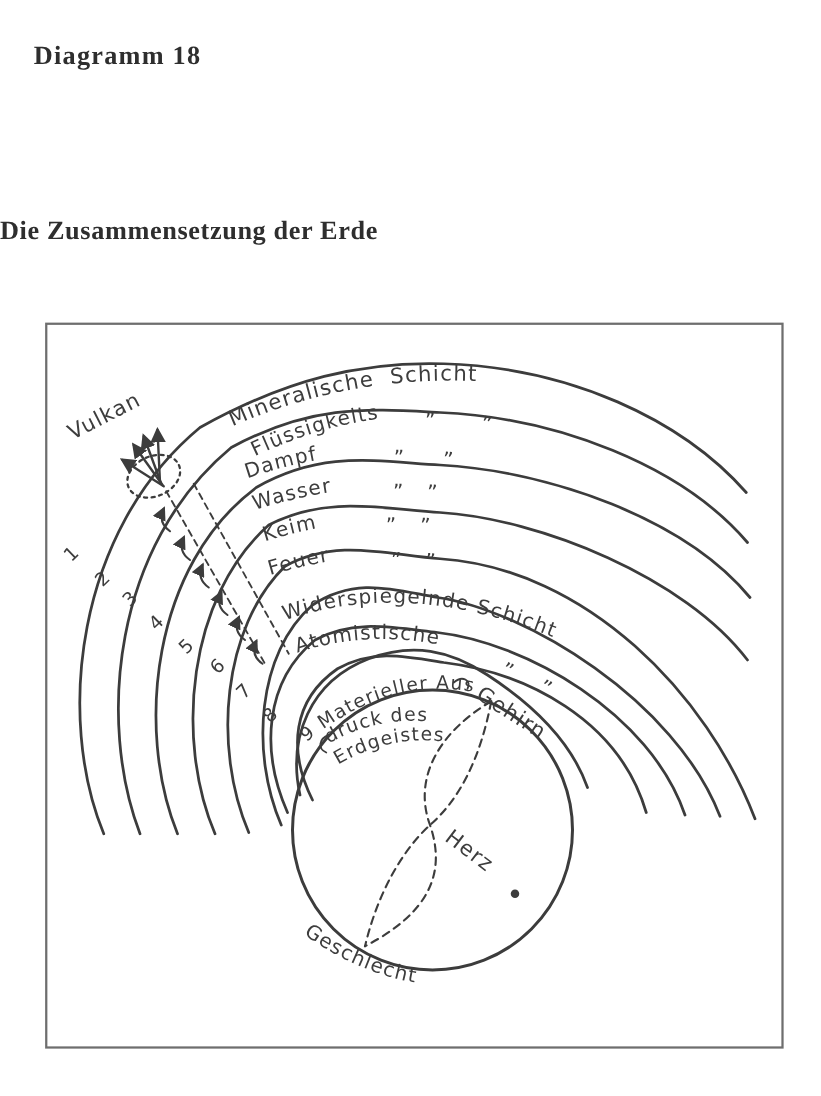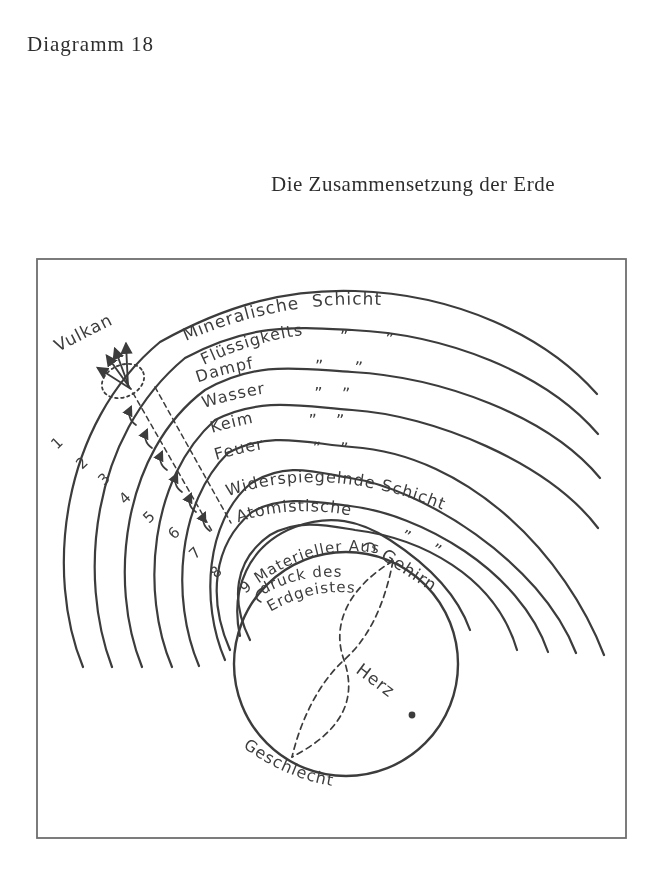--- a/index.html
+++ b/index.html
@@ -1,19 +1,19 @@
 <!DOCTYPE html>
 <html><head>
 <meta charset="utf-8">
 <style>
   html,body{margin:0;padding:0;background:#fff;}
   body{width:657px;height:877px;position:relative;font-family:"DejaVu Sans",sans-serif;overflow:hidden;}
-  .serif{font-family:"Liberation Serif","DejaVu Serif",serif;font-weight:normal;color:#2e2e2e;}
+  .serif{font-family:"Liberation Serif","DejaVu Serif",serif;font-weight:bold;color:#2e2e2e;}
   #doc-label{position:absolute;left:27px;top:32px;font-size:21px;letter-spacing:1px;}
-  #doc-title{position:absolute;left:0;top:172px;width:555px;text-align:right;font-size:21px;letter-spacing:0.5px;}
+  #doc-title{position:absolute;left:0;top:172px;width:555px;text-align:left;font-size:21px;letter-spacing:0.5px;}
   #diagram-svg{position:absolute;left:0;top:0;}
   .ink{stroke:#3c3c3c;fill:none;stroke-linecap:round;}
   .arc{stroke-width:2.2px;}
   .hand{font-family:"DejaVu Sans",sans-serif;fill:#3d3d3d;letter-spacing:1px;}
   .lbl{font-size:16px;}
   .lbl-sm{font-size:15px;}
   .num{font-size:15px;}
   .dash{stroke-dasharray:6 4.5;stroke-width:1.7px;}
   .dots{stroke-dasharray:2.5 3.5;stroke-width:1.8px;}
   .guide{stroke:none;fill:none;}

